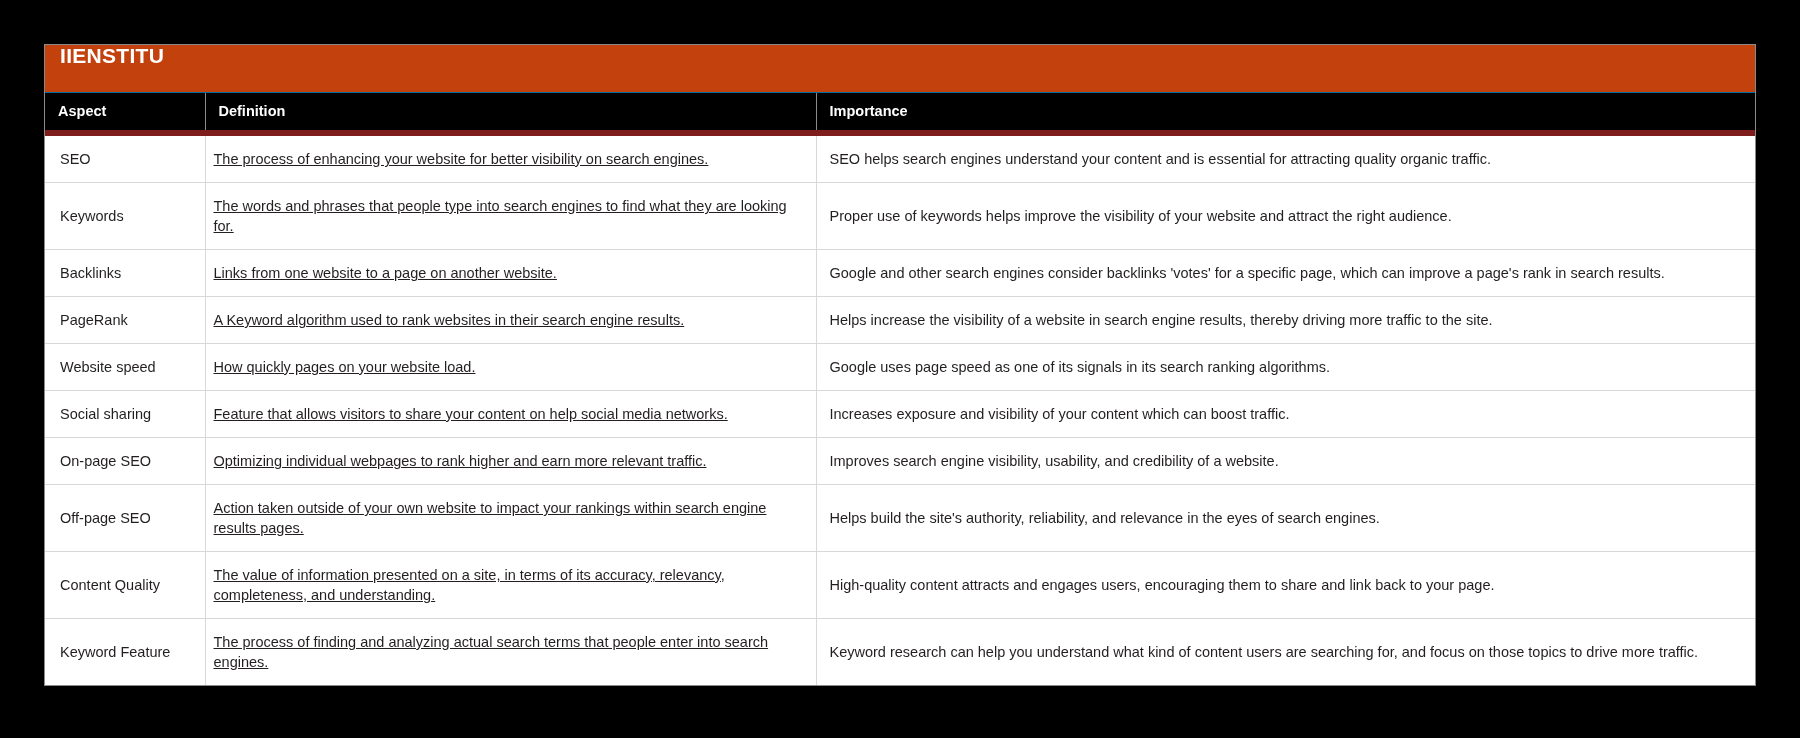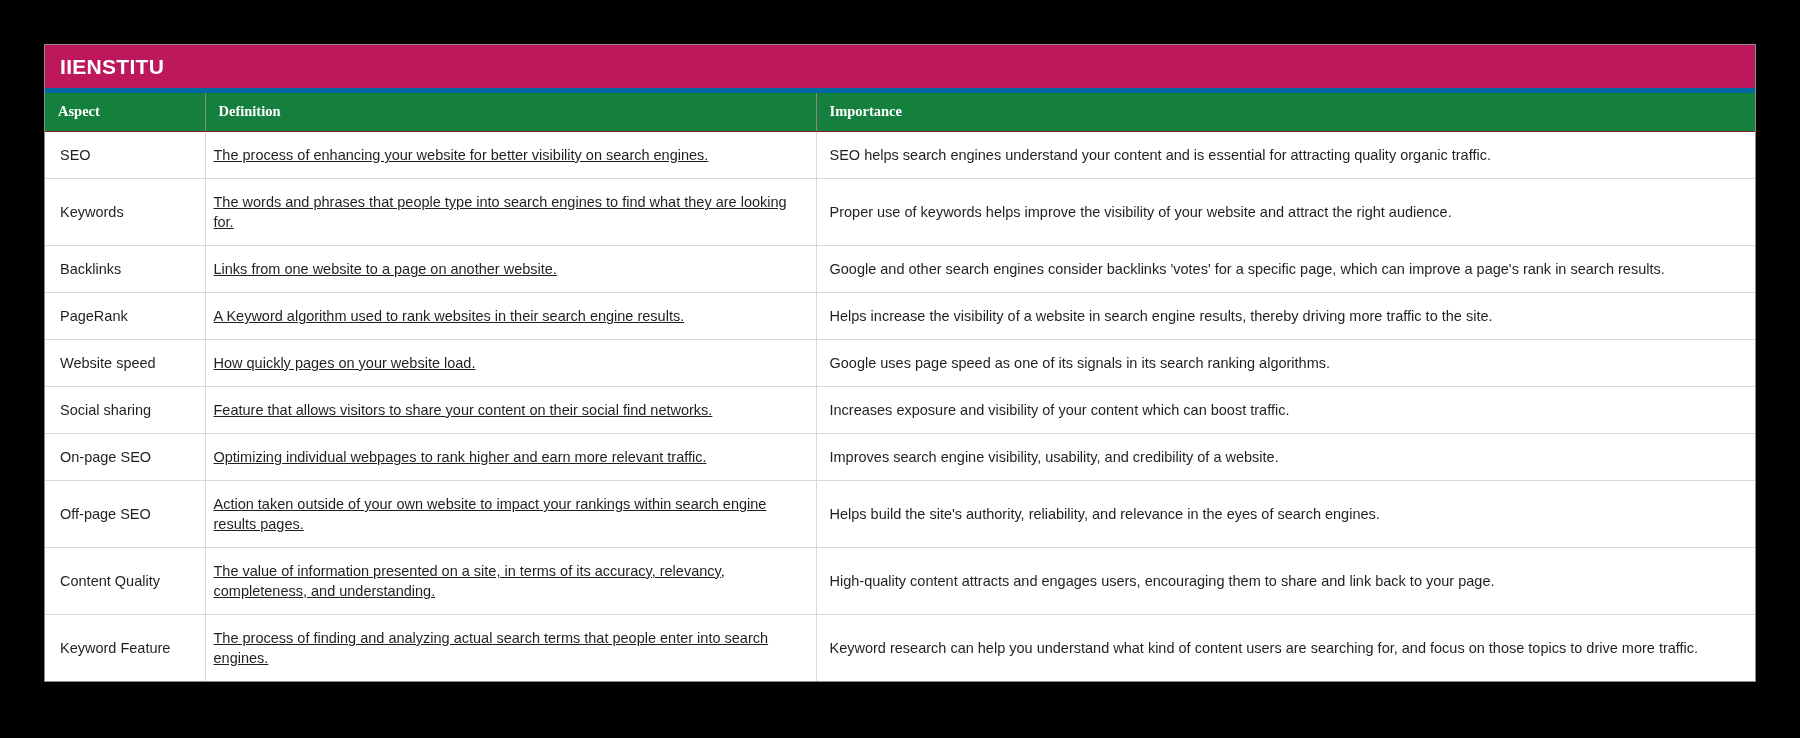--- a/index.html
+++ b/index.html
@@ -27,25 +27,24 @@
     left: 44px;
     top: 44px;
     width: 1712px;
     border: 1px solid #8a8a8a;
     box-sizing: border-box;
     background: #000000;
   }
 
   .brand-bar {
     height: 48px;
-    background: #be185d;
-    border-bottom: 5px solid #0369a1;
+    background: #c2410c;
+    border-bottom: 1px solid #0369a1;
     box-sizing: border-box;
     display: flex;
-    align-items: center;
     padding-left: 15px;
   }
   .brand-title {
     color: #ffffff;
     font-size: 21px;
     font-weight: bold;
     letter-spacing: 0.3px;
     line-height: 1;
   }
 
@@ -54,31 +53,30 @@
     border-collapse: collapse;
     table-layout: fixed;
     background: #ffffff;
   }
 
   col.c-aspect { width: 160px; }
   col.c-definition { width: 611px; }
   col.c-importance { width: 939px; }
 
   thead th {
-    background: #15803d;
+    background: #000000;
     color: #ffffff;
     font-size: 14.5px;
     font-weight: bold;
     text-align: left;
     padding: 10px 12px 11px 13px;
     border-right: 1px solid #8a8a8a;
-    border-bottom: 1px solid #7f1d1d;
+    border-bottom: 6px solid #7f1d1d;
     vertical-align: middle;
     box-sizing: border-box;
-    font-family: Liberation Serif, serif;
   }
   thead th:last-child { border-right: none; }
 
   tbody td {
     background: #ffffff;
     color: #231f20;
     font-size: 14.5px;
     line-height: 1.38;
     text-align: left;
     vertical-align: middle;
@@ -139,21 +137,21 @@
           <td class="cell-definition">A Keyword algorithm used to rank websites in their search engine results.</td>
           <td class="cell-importance">Helps increase the visibility of a website in search engine results, thereby driving more traffic to the site.</td>
         </tr>
         <tr>
           <td class="cell-aspect">Website speed</td>
           <td class="cell-definition">How quickly pages on your website load.</td>
           <td class="cell-importance">Google uses page speed as one of its signals in its search ranking algorithms.</td>
         </tr>
         <tr>
           <td class="cell-aspect">Social sharing</td>
-          <td class="cell-definition">Feature that allows visitors to share your content on their social find networks.</td>
+          <td class="cell-definition">Feature that allows visitors to share your content on help social media networks.</td>
           <td class="cell-importance">Increases exposure and visibility of your content which can boost traffic.</td>
         </tr>
         <tr>
           <td class="cell-aspect">On-page SEO</td>
           <td class="cell-definition">Optimizing individual webpages to rank higher and earn more relevant traffic.</td>
           <td class="cell-importance">Improves search engine visibility, usability, and credibility of a website.</td>
         </tr>
         <tr>
           <td class="cell-aspect">Off-page SEO</td>
           <td class="cell-definition">Action taken outside of your own website to impact your rankings within search engine results pages.</td>

